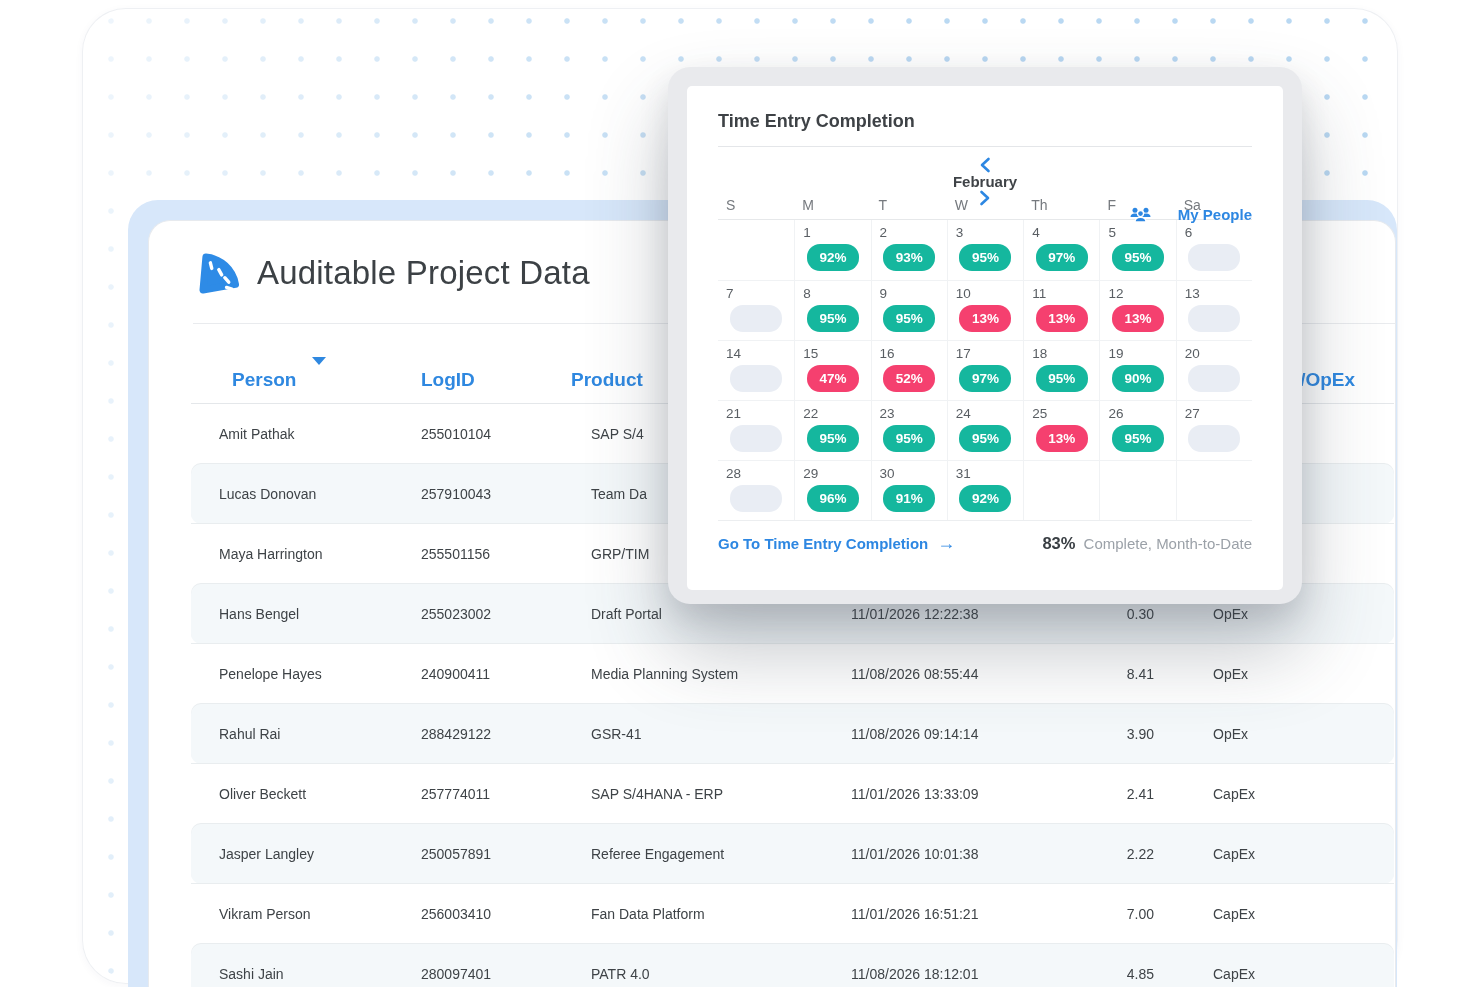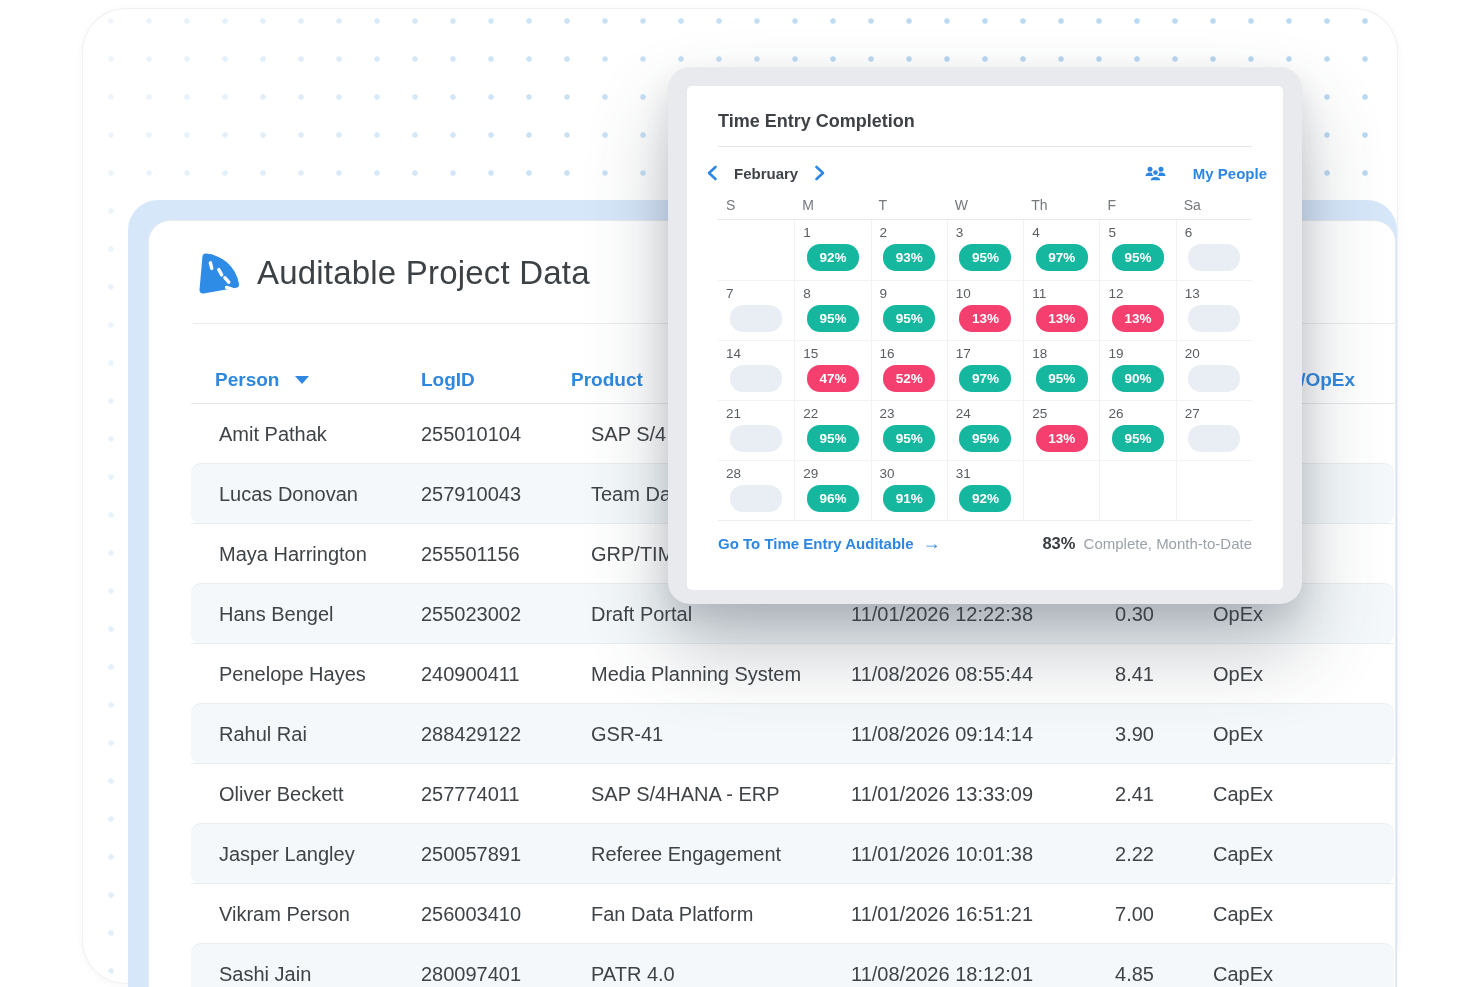--- a/index.html
+++ b/index.html
@@ -22,42 +22,42 @@
     background:#ffffff;border:1px solid #e7eaee;border-bottom:none;
     border-radius:22px 22px 0 0;}
 
   .card-head{position:absolute;left:44px;top:28px;height:48px;display:flex;align-items:center;gap:16px;}
   .page-title{font-size:33px;color:#3c4145;font-weight:500;letter-spacing:.2px;}
   .head-divider{position:absolute;left:44px;right:0;top:102px;height:1px;background:#e9ebee;}
 
   .thead{position:absolute;left:42px;right:1px;top:136px;height:46px;border-bottom:1px solid #e4e7ea;}
   .th{position:absolute;top:0;line-height:46px;font-size:19px;font-weight:700;color:#2f88e0;
     white-space:nowrap;cursor:pointer;}
-  .th-person{left:24px;display:flex;align-items:center;}
+  .th-person{left:41px;display:flex;align-items:flex-start;}
   .sort-caret{display:inline-block;width:0;height:0;margin-left:16px;
     border-left:7px solid transparent;border-right:7px solid transparent;border-top:8px solid #2f88e0;}
   .th-logid{left:230px;} .th-product{left:380px;} .th-expense{left:1050px;}
 
   .tbody{position:absolute;left:42px;right:1px;top:183px;}
   .t-row{position:relative;height:60px;}
   .t-row:nth-child(even){background:#f4f8fa;border-radius:10px;}
   .t-row + .t-row{box-shadow:0 -1px 0 #e9edef;}
-  .cell{position:absolute;top:0;line-height:60px;font-size:20px;color:#3e4347;white-space:nowrap;}
+  .cell{position:absolute;top:0;line-height:60px;font-size:14px;color:#3e4347;white-space:nowrap;}
   .c-person{left:28px;} .c-logid{left:230px;} .c-product{left:400px;}
   .c-datetime{left:660px;} .c-hours{left:873px;width:90px;text-align:right;} .c-expense{left:1022px;}
 
   
   .modal-frame{position:absolute;left:668px;top:67px;width:634px;height:537px;
     background:#e9eaed;border-radius:22px;
     box-shadow:0 45px 80px rgba(55,65,80,.30), 0 14px 30px rgba(55,65,80,.14);}
   .modal-card{position:absolute;left:19px;top:19px;width:596px;height:504px;
     background:#ffffff;border-radius:5px;}
   .m-title{margin:25px 31px 0;font-size:18px;font-weight:600;color:#3e4246;}
   .m-div{margin:14px 31px 0;height:1px;background:#e4e6e9;}
-  .cal-nav{margin:10px 16px 0;height:32px;display:flex;align-items:center;}
+  .cal-nav{margin:10px 31px 0;height:32px;display:flex;align-items:center;flex-direction:column;}
   .chev{width:18px;height:18px;display:flex;align-items:center;justify-content:center;cursor:pointer;}
   .month-label{font-size:15px;font-weight:600;color:#3f4347;margin:0 13px;}
   .my-people{margin-left:auto;display:flex;gap:26px;color:#2d87e2;
     font-size:15px;font-weight:600;cursor:pointer;}
   .weekdays{margin:6px 31px 0;display:grid;grid-template-columns:repeat(7,1fr);}
   .weekdays span{font-size:14px;color:#75797e;padding-left:8px;height:24px;line-height:20px;}
   .cal-grid{margin:0 31px;display:grid;grid-template-columns:repeat(7,1fr);
     border-top:1px solid #e6e8ea;border-bottom:1px solid #eceef0;}
   .cal-cell{height:60px;position:relative;border-left:1px solid #f0f2f4;box-sizing:border-box;}
   .cal-cell:nth-child(7n+1){border-left:none;}
@@ -362,21 +362,21 @@
         <div class="cal-cell">
           <div class="day-num"></div>
         </div>
         <div class="cal-cell">
           <div class="day-num"></div>
         </div>
       </div>
 
     <div class="cal-footer">
       <a class="go-link">
-        <span>Go To Time Entry Auditable</span>
+        <span>Go To Time Entry Completion</span>
         <span class="go-arrow">→</span>
       </a>
       <span class="mtd">
         <span class="pct">83%</span>
         <span>Complete, Month-to-Date</span>
       </span>
     </div>
   </div>
 </div>
 

